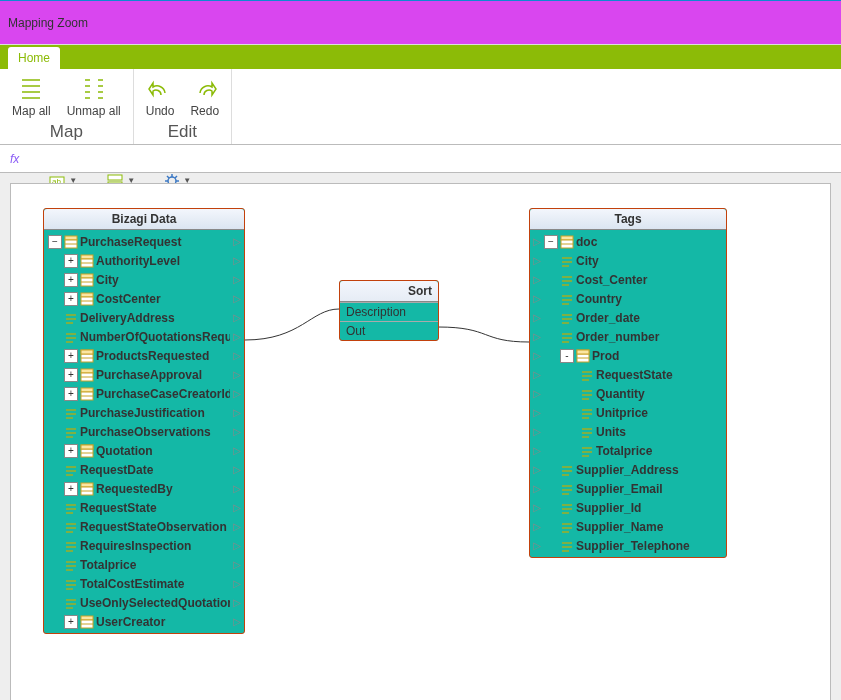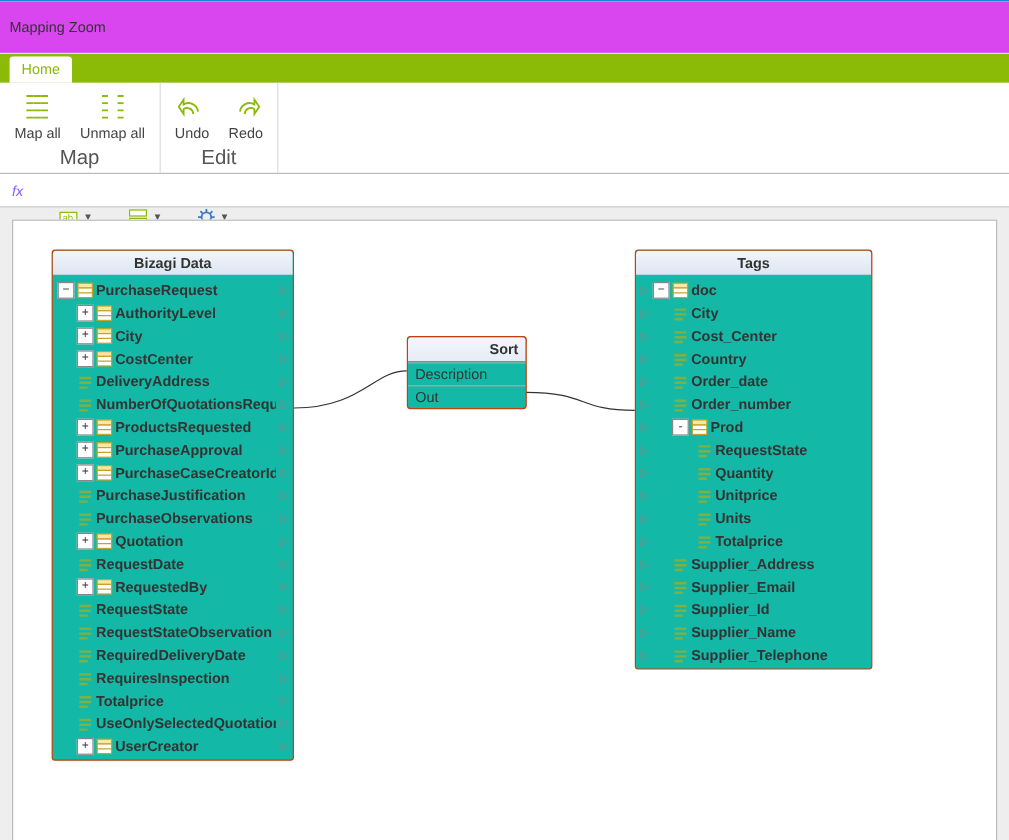--- a/index.html
+++ b/index.html
@@ -435,47 +435,47 @@
           <div class="row">
             <span class="indent dots" style="width:14px"></span>
             <span style="width:0px;display:inline-block"></span>
             <span class="entity-icon">
               <svg width="14" height="14">
                 <line x1="2" y1="4" x2="12" y2="4" stroke="#7fb043" stroke-width="2"></line>
                 <line x1="2" y1="8" x2="12" y2="8" stroke="#7fb043" stroke-width="2"></line>
                 <line x1="2" y1="12" x2="9" y2="12" stroke="#7fb043" stroke-width="2"></line>
               </svg>
             </span>
-            <span class="label">RequiredDeliveryDate</span>
-            <span class="port-right"></span>
-          </div>
-          <div class="row">
-            <span class="indent dots" style="width:14px"></span>
-            <span style="width:0px;display:inline-block"></span>
-            <span class="entity-icon">
-              <svg width="14" height="14">
-                <line x1="2" y1="4" x2="12" y2="4" stroke="#7fb043" stroke-width="2"></line>
-                <line x1="2" y1="8" x2="12" y2="8" stroke="#7fb043" stroke-width="2"></line>
-                <line x1="2" y1="12" x2="9" y2="12" stroke="#7fb043" stroke-width="2"></line>
-              </svg>
-            </span>
             <span class="label">RequiresInspection</span>
             <span class="port-right"></span>
           </div>
           <div class="row">
             <span class="indent dots" style="width:14px"></span>
             <span style="width:0px;display:inline-block"></span>
             <span class="entity-icon">
               <svg width="14" height="14">
                 <line x1="2" y1="4" x2="12" y2="4" stroke="#7fb043" stroke-width="2"></line>
                 <line x1="2" y1="8" x2="12" y2="8" stroke="#7fb043" stroke-width="2"></line>
                 <line x1="2" y1="12" x2="9" y2="12" stroke="#7fb043" stroke-width="2"></line>
               </svg>
             </span>
             <span class="label">Totalprice</span>
+            <span class="port-right"></span>
+          </div>
+          <div class="row">
+            <span class="indent dots" style="width:14px"></span>
+            <span style="width:0px;display:inline-block"></span>
+            <span class="entity-icon">
+              <svg width="14" height="14">
+                <line x1="2" y1="4" x2="12" y2="4" stroke="#7fb043" stroke-width="2"></line>
+                <line x1="2" y1="8" x2="12" y2="8" stroke="#7fb043" stroke-width="2"></line>
+                <line x1="2" y1="12" x2="9" y2="12" stroke="#7fb043" stroke-width="2"></line>
+              </svg>
+            </span>
+            <span class="label">TotalCostEstimate</span>
             <span class="port-right"></span>
           </div>
           <div class="row">
             <span class="indent dots" style="width:14px"></span>
             <span style="width:0px;display:inline-block"></span>
             <span class="entity-icon">
               <svg width="14" height="14">
                 <line x1="2" y1="4" x2="12" y2="4" stroke="#7fb043" stroke-width="2"></line>
                 <line x1="2" y1="8" x2="12" y2="8" stroke="#7fb043" stroke-width="2"></line>
                 <line x1="2" y1="12" x2="9" y2="12" stroke="#7fb043" stroke-width="2"></line>

